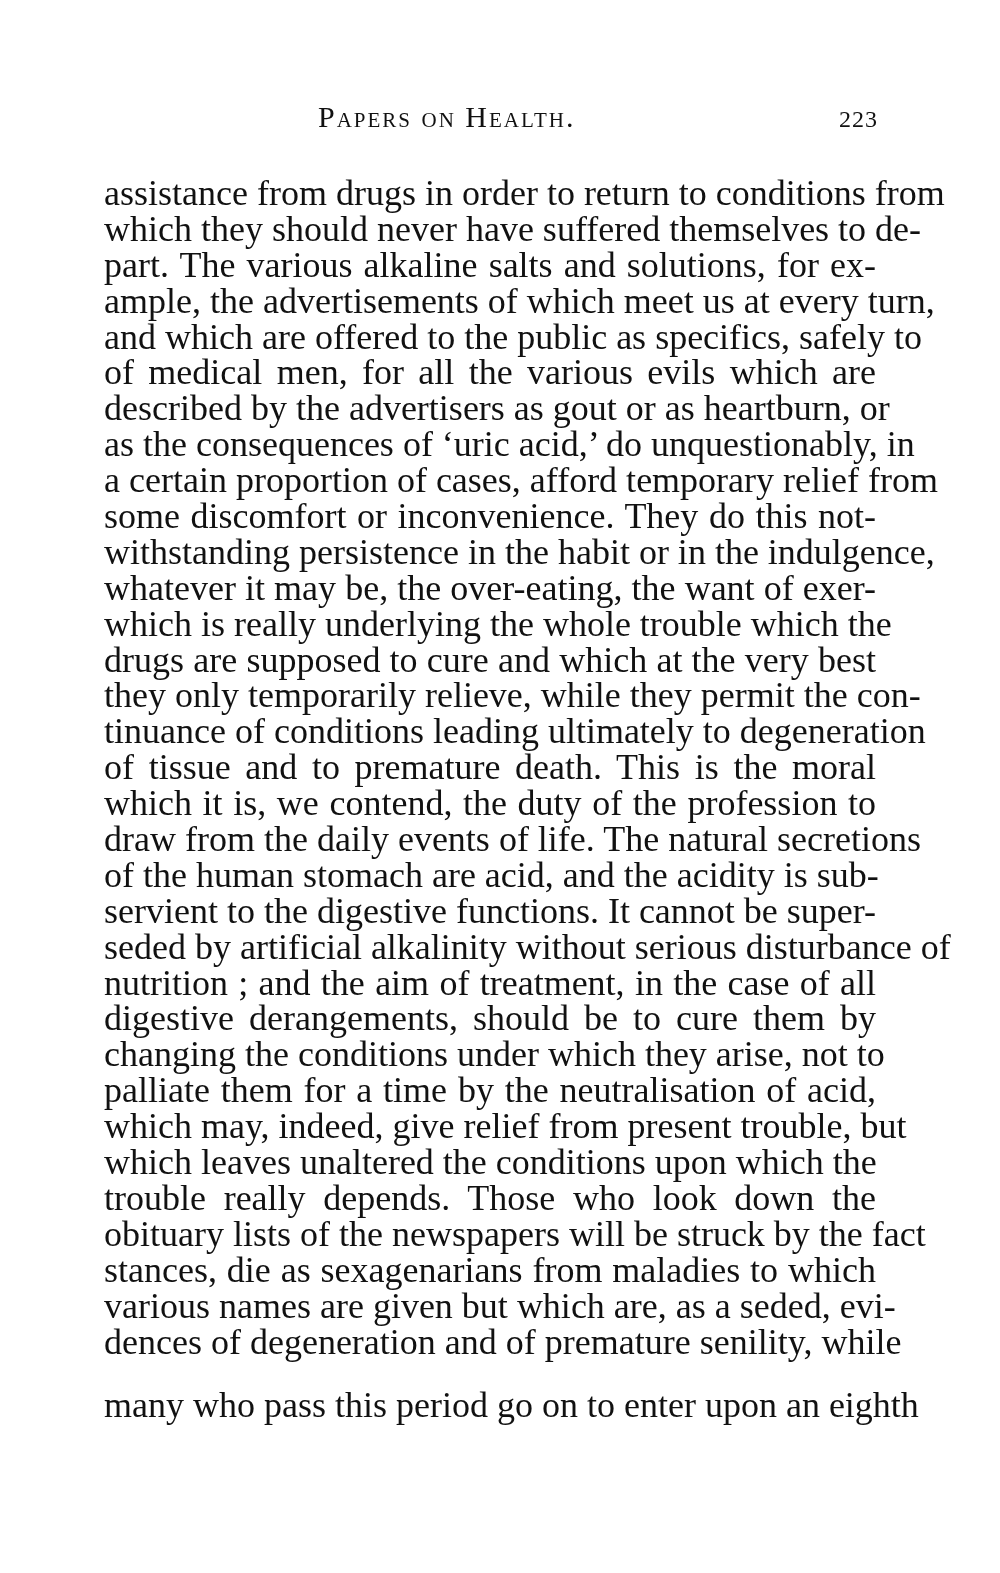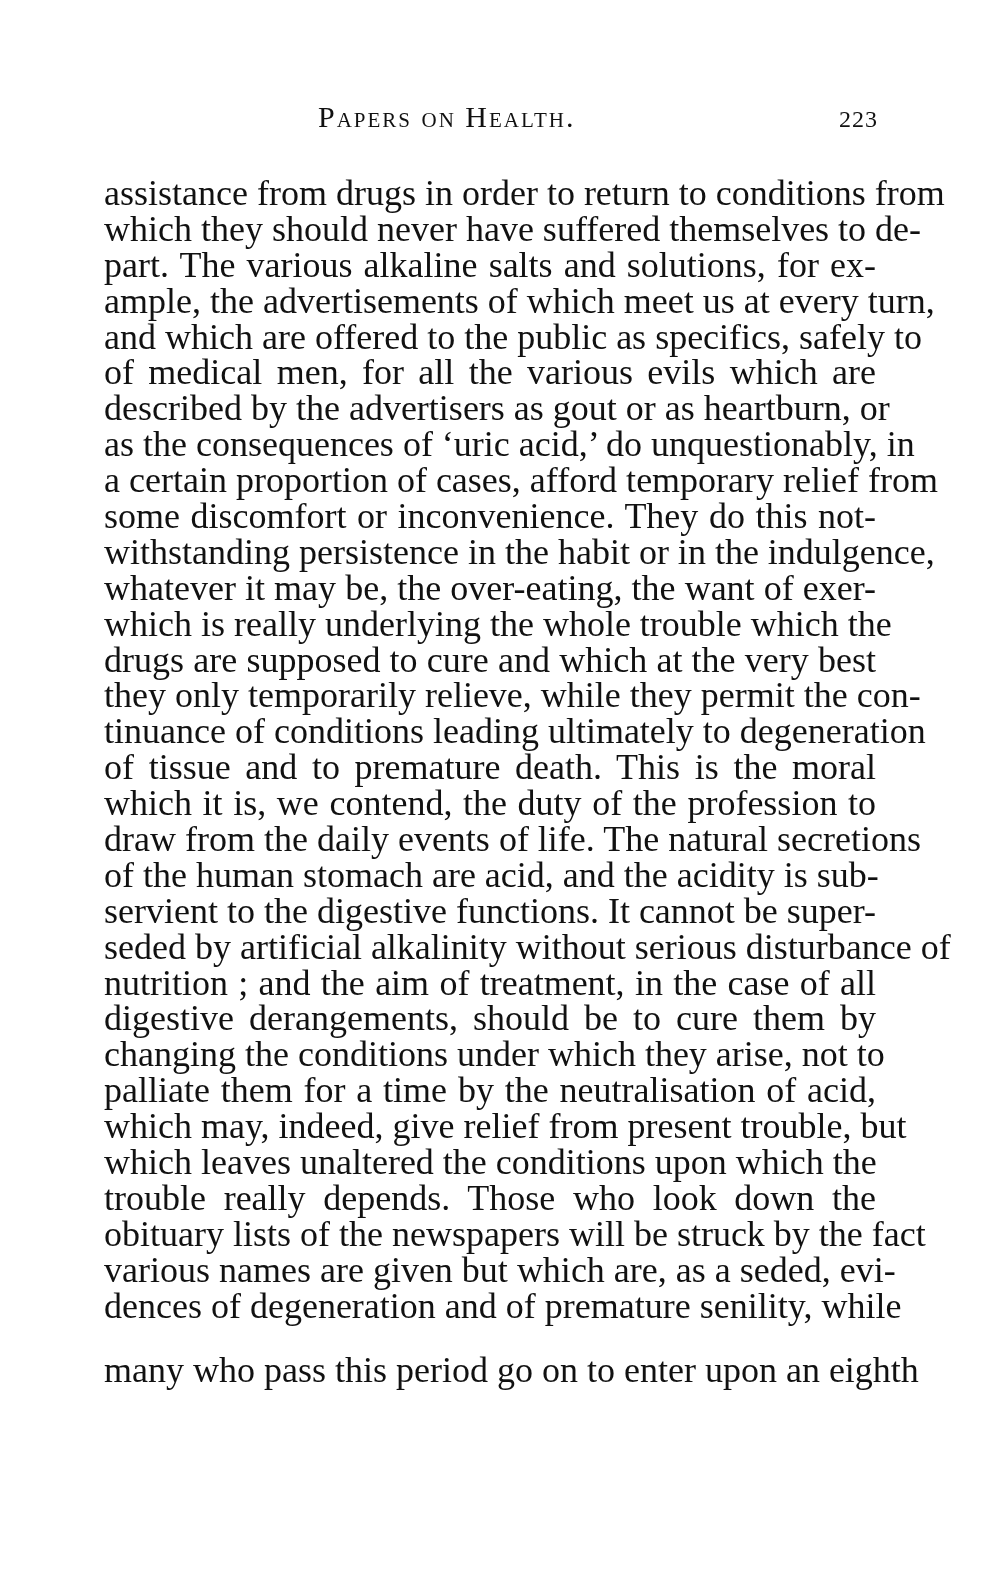--- a/index.html
+++ b/index.html
@@ -57,16 +57,17 @@
   <span class="line">servient to the digestive functions.  It cannot be super-</span>
   <span class="line">seded by artificial alkalinity without serious disturbance of</span>
   <span class="line">nutrition ; and the aim of treatment, in the case of all</span>
   <span class="line">digestive derangements, should be to cure them by</span>
   <span class="line">changing the conditions under which they arise, not to</span>
   <span class="line">palliate them for a time by the neutralisation of acid,</span>
   <span class="line">which may, indeed, give relief from present trouble, but</span>
   <span class="line">which leaves unaltered the conditions upon which the</span>
   <span class="line">trouble really depends.  Those who look down the</span>
   <span class="line">obituary lists of the newspapers will be struck by the fact</span>
+  <span class="line">stances, die as sexagenarians from maladies to which</span>
   <span class="line">various names are given but which are, as a seded, evi-</span>
   <span class="line">dences of degeneration and of premature senility, while</span>
   <span class="line last">many who pass this period go on to enter upon an eighth</span>
 </div>
 
 </body></html>

